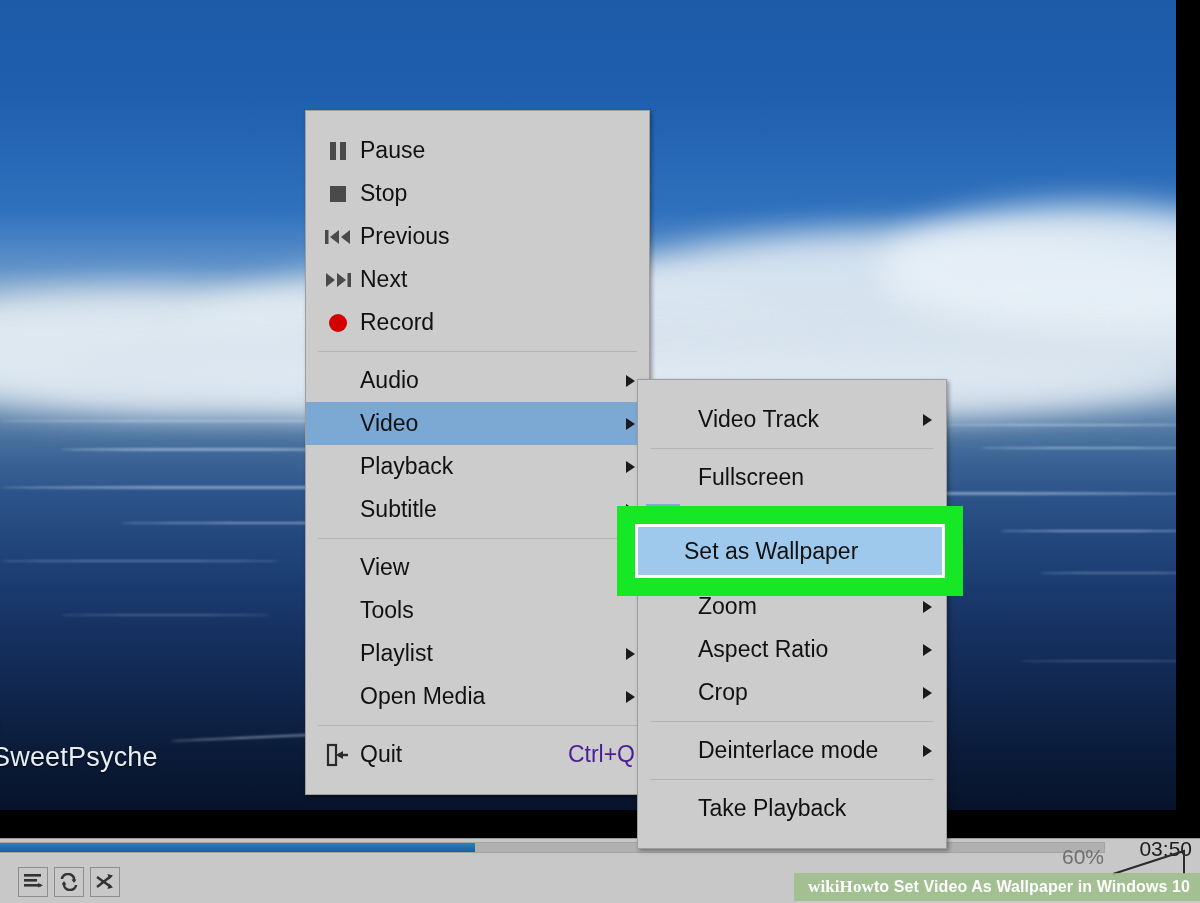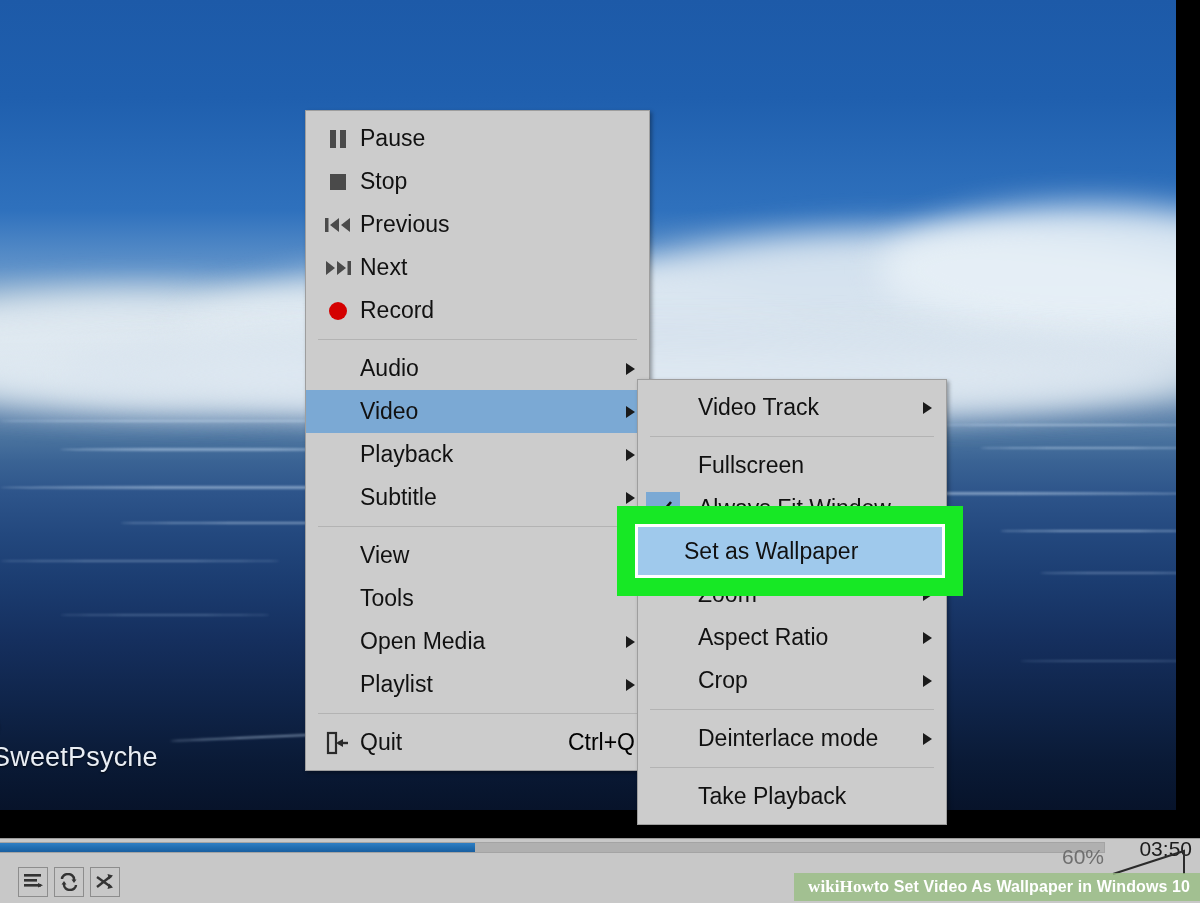--- a/index.html
+++ b/index.html
@@ -163,21 +163,21 @@
   #watermark .wm-wiki { font-weight: bold; font-style: normal; }
   #watermark .wm-how  { font-weight: bold; }
   #watermark .wm-rest { font-family: "Liberation Sans", sans-serif; font-weight: bold; font-size: 16px;}
 
   
   .menu {
     position: absolute;
     background: #cccccc;
     border: 1px solid #9e9e9e;
     box-shadow: 2px 2px 4px rgba(0,0,0,.35);
-    padding: 6px 0;
+    padding: 18px 0;
     font-size: 23px;
     color: #111;
   }
   .menu-item {
     position: relative;
     display: flex;
     align-items: center;
     height: 43px;
     padding: 0 14px 0 14px;
     cursor: default;
@@ -188,21 +188,21 @@
   }
   .menu-item .mi-icon {
     width: 44px;
     min-width: 44px;
     display: flex;
     align-items: center;
     justify-content: center;
   }
   .menu-item .mi-label { flex: 1; }
   .menu-item .mi-accel {
-    color: #000000;
+    color: #4c1d95;
     margin-left: 34px;
     text-align: center;
   }
   .menu-item .mi-arrow {
     margin-left: 24px;
     width: 0; height: 0;
     border-left: 9px solid #1a1a1a;
     border-top: 6px solid transparent;
     border-bottom: 6px solid transparent;
   }
@@ -415,26 +415,26 @@
       <div class="menu-item">
         <span class="mi-icon"></span>
         <span class="mi-label">View</span>
       </div>
       <div class="menu-item">
         <span class="mi-icon"></span>
         <span class="mi-label">Tools</span>
       </div>
       <div class="menu-item">
         <span class="mi-icon"></span>
+        <span class="mi-label">Playlist</span>
+        <span class="mi-arrow"></span>
+      </div>
+      <div class="menu-item">
+        <span class="mi-icon"></span>
         <span class="mi-label">Open Media</span>
-        <span class="mi-arrow"></span>
-      </div>
-      <div class="menu-item">
-        <span class="mi-icon"></span>
-        <span class="mi-label">Playlist</span>
         <span class="mi-arrow"></span>
       </div>
       <div class="menu-sep"></div>
       <div class="menu-item">
         <span class="mi-icon">
           <svg width="26" height="26" viewBox="0 0 26 26">
             <rect x="3" y="3" width="8" height="20" fill="none" stroke="#2a2a2a" stroke-width="2.2"></rect>
             <path d="M23 13 L13 13" stroke="#2a2a2a" stroke-width="2.4"></path>
             <polygon points="11,13 18,9 18,17" fill="#2a2a2a"></polygon>
           </svg>

